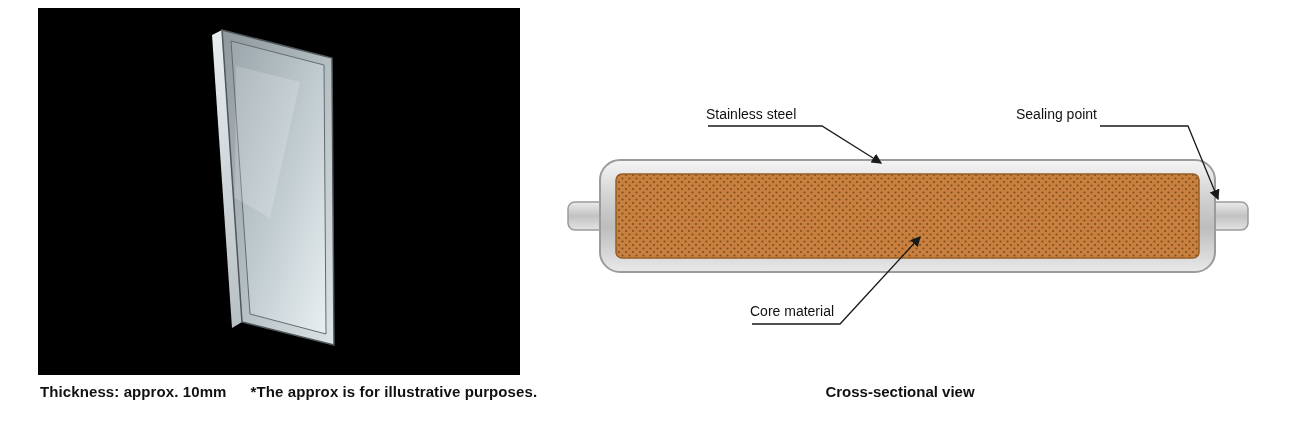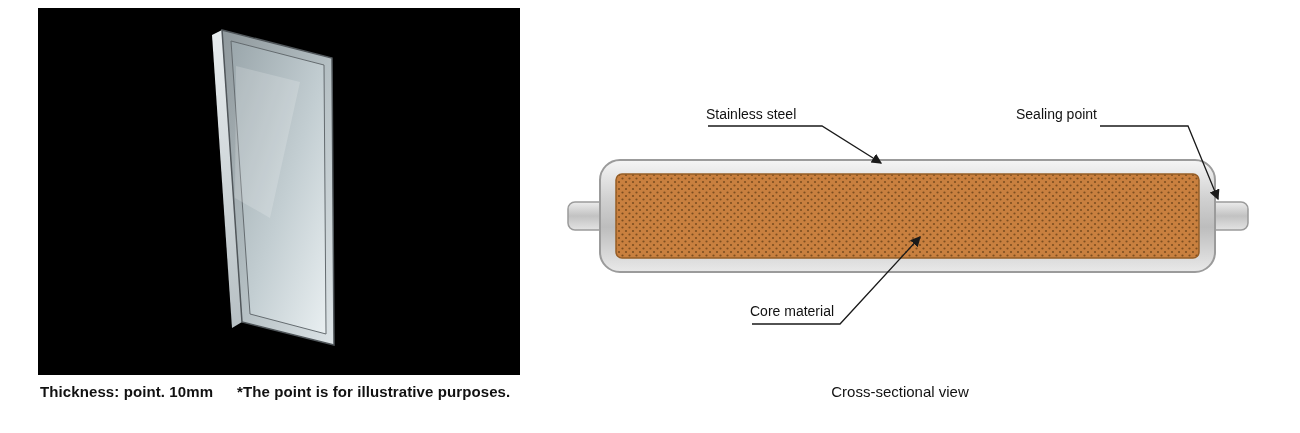--- a/index.html
+++ b/index.html
@@ -9,21 +9,21 @@
   .photo{position:absolute;left:38px;top:8px;width:482px;height:367px;background:#000000;}
   .photo svg{display:block;width:100%;height:100%;}
 
   .left-caption{position:absolute;left:40px;top:383px;display:flex;gap:24px;
     font-size:15px;font-weight:700;color:#111111;letter-spacing:.1px;white-space:nowrap;}
 
   .diagram{position:absolute;left:540px;top:12px;width:760px;height:380px;}
   .diagram svg{display:block;width:100%;height:100%;}
 
   .right-caption{position:absolute;left:540px;top:383px;width:720px;text-align:center;
-    font-size:15px;font-weight:400;color:#111111;}
+    font-size:15px;font-weight:700;color:#111111;}
 
   .diagram svg text{font-family:"Liberation Sans",sans-serif;font-size:14px;font-weight:500;fill:#111111;}
 </style>
 </head>
 <body>
 
 <div class="page">
 
   <div class="photo">
     <svg viewBox="0 0 482 367" aria-hidden="true">
@@ -48,22 +48,22 @@
 
       <polygon points="184,22 294,50 296,337 204,314" fill="url(#faceGrad)" stroke="#50565a" stroke-width="1.5"></polygon>
 
       <polygon points="193,33 286,57 288,326 212,306" fill="url(#glassGrad)" stroke="#646b6f" stroke-width="1"></polygon>
 
       <polygon points="198,58 262,74 232,210 197,190" fill="#ffffff" opacity="0.18"></polygon>
     </svg>
   </div>
 
   <div class="left-caption">
-    <span>Thickness: point. 10mm</span>
-    <span>*The point is for illustrative purposes.</span>
+    <span>Thickness: approx. 10mm</span>
+    <span>*The approx is for illustrative purposes.</span>
   </div>
 
   <div class="diagram">
     <svg viewBox="0 0 760 380" aria-hidden="true">
       <defs>
         <linearGradient id="shellGrad" x1="0" y1="0" x2="0" y2="1">
           <stop offset="0" stop-color="#f5f5f5"></stop>
           <stop offset="0.35" stop-color="#d0d0d0"></stop>
           <stop offset="0.6" stop-color="#bdbdbd"></stop>
           <stop offset="1" stop-color="#e9e9e9"></stop>

